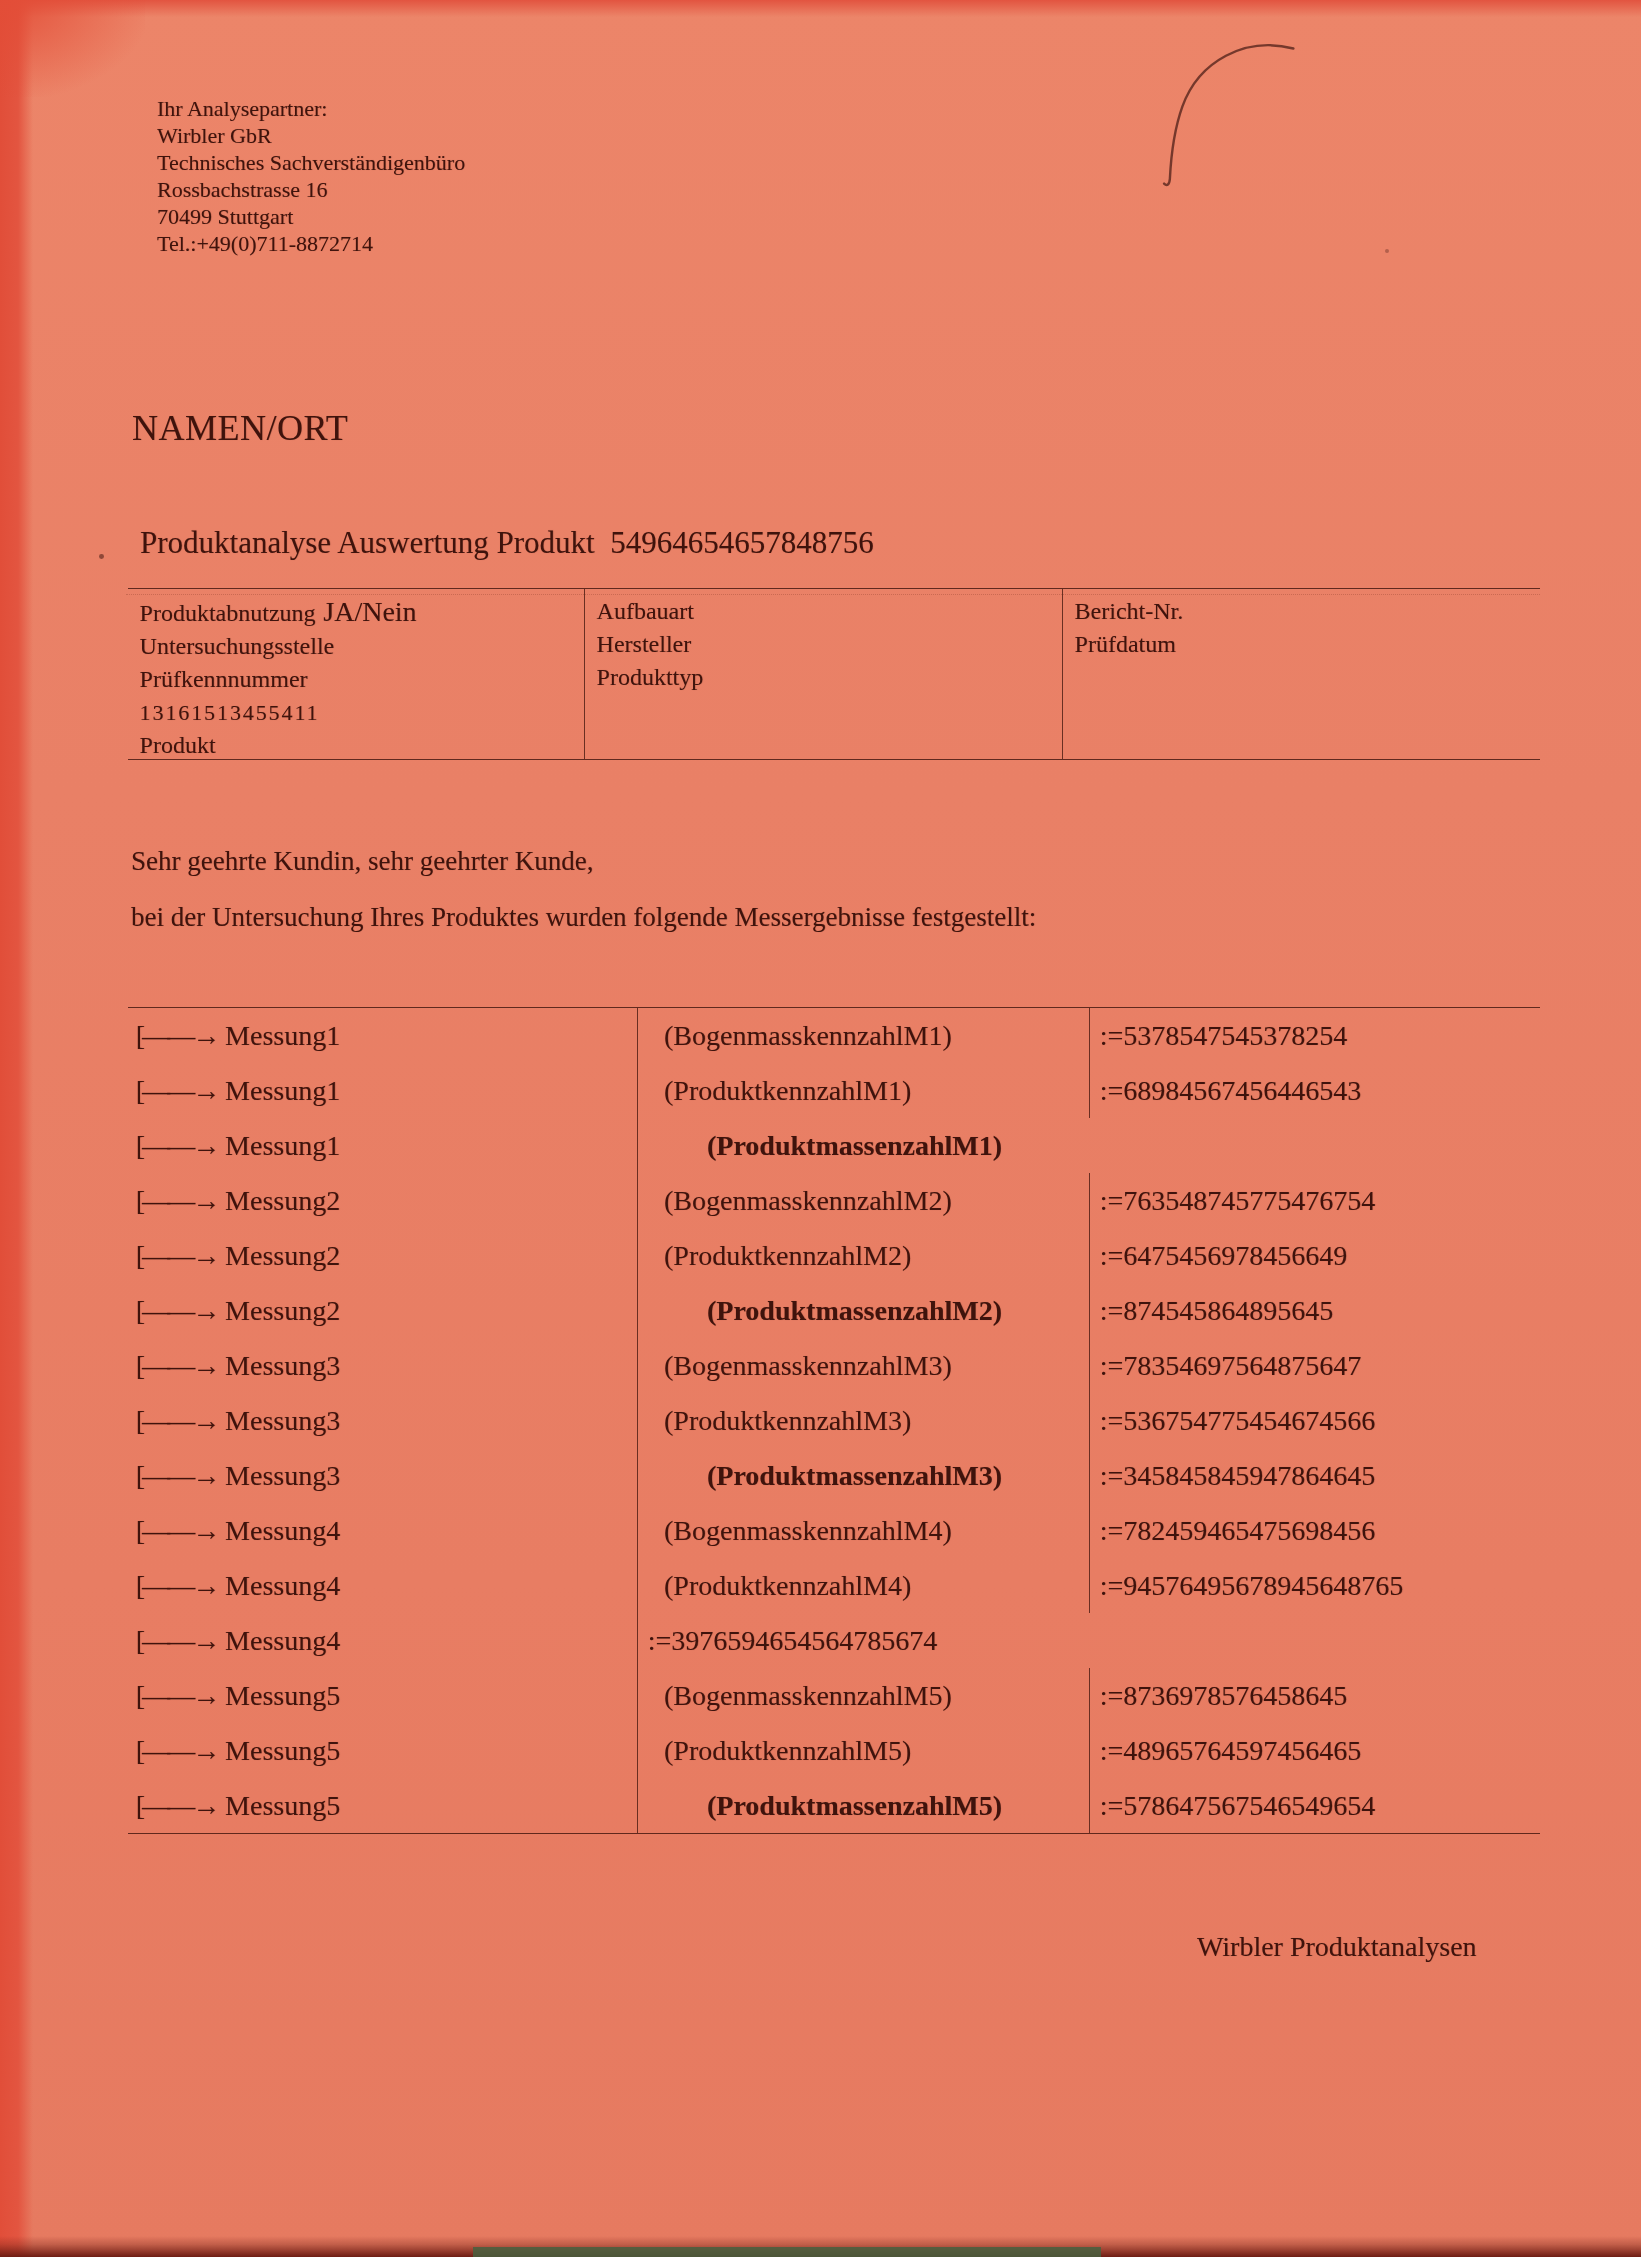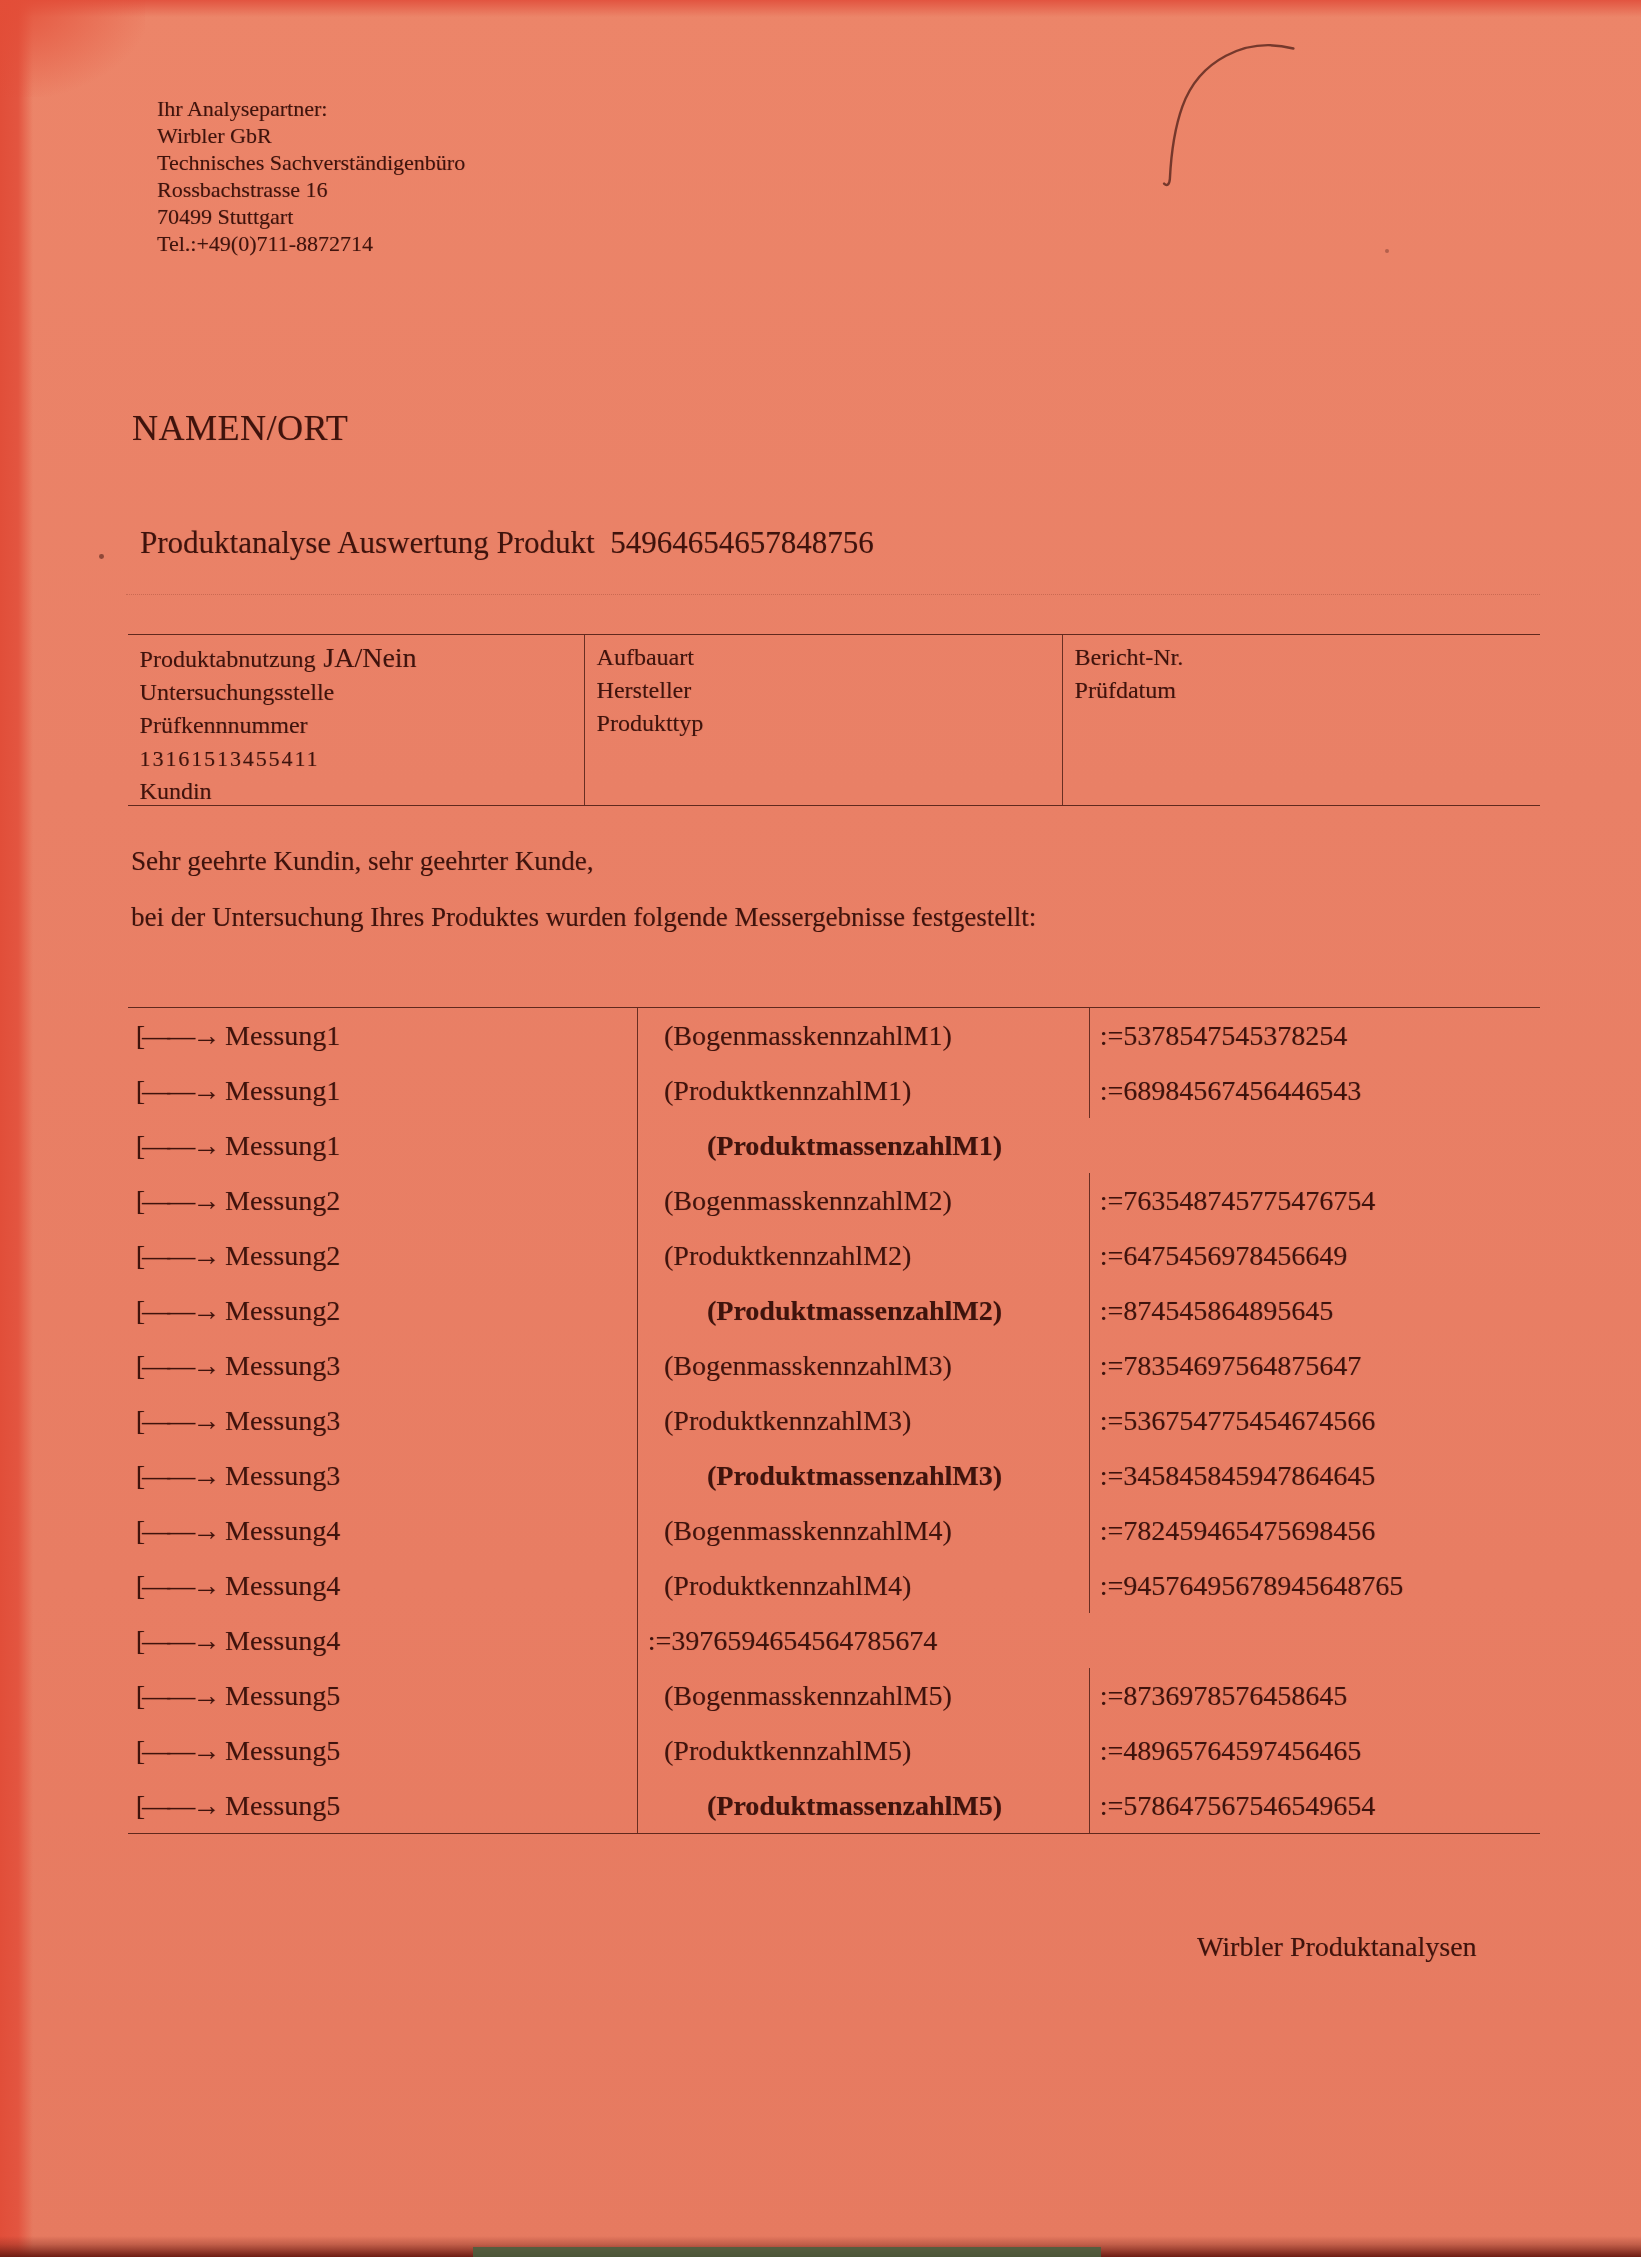--- a/index.html
+++ b/index.html
@@ -29,21 +29,21 @@
   .scan-mark{position:absolute;left:1139px;top:34px;}
 
   
   .sender{position:absolute;left:131px;top:95px;font-size:22px;line-height:27px;margin-left:26px;}
 
   
   .recipient{position:absolute;left:132px;top:407px;font-size:36px;letter-spacing:0.5px;}
   .title{position:absolute;left:140px;top:525px;font-size:31px;white-space:pre;}
 
   
-  .infobox{position:absolute;left:128px;top:634px;width:1412px;height:170px;
+  .infobox{position:absolute;left:128px;top:588px;width:1412px;height:170px;
     border-top:1.9px solid rgba(72,26,18,0.85);border-bottom:1.9px solid rgba(72,26,18,0.85);
     display:flex;box-sizing:content-box;}
   .icell{box-sizing:border-box;padding:5.8px 9.7px 0 11.6px;font-size:24px;line-height:33px;}
   .ic1{width:456px;}
   .ic2{width:478px;border-left:1.9px solid rgba(72,26,18,0.8);}
   .ic3{width:478px;border-left:1.9px solid rgba(72,26,18,0.8);}
   .usage-val{font-size:28px;margin-left:7.7px;}
   .num{font-size:22px;letter-spacing:1.9px;}
 
   
@@ -102,21 +102,21 @@
   <div class="icell ic1">
     <div>
       <span>Produktabnutzung</span><span class="usage-val">JA/Nein</span>
     </div>
     <div>
 
     <div>Untersuchungsstelle</div>
         <div>Prüfkennnummer</div>
       </div>
     <div class="num">13161513455411</div>
-    <div>Kundin</div>
+    <div>Produkt</div>
   </div>
   <div class="icell ic2">
 
       <div>Aufbauart</div>
       <div>Hersteller</div>
       <div>Produkttyp</div>
     </div>
   <div class="icell ic3">
 
   <div>Bericht-Nr.</div>

